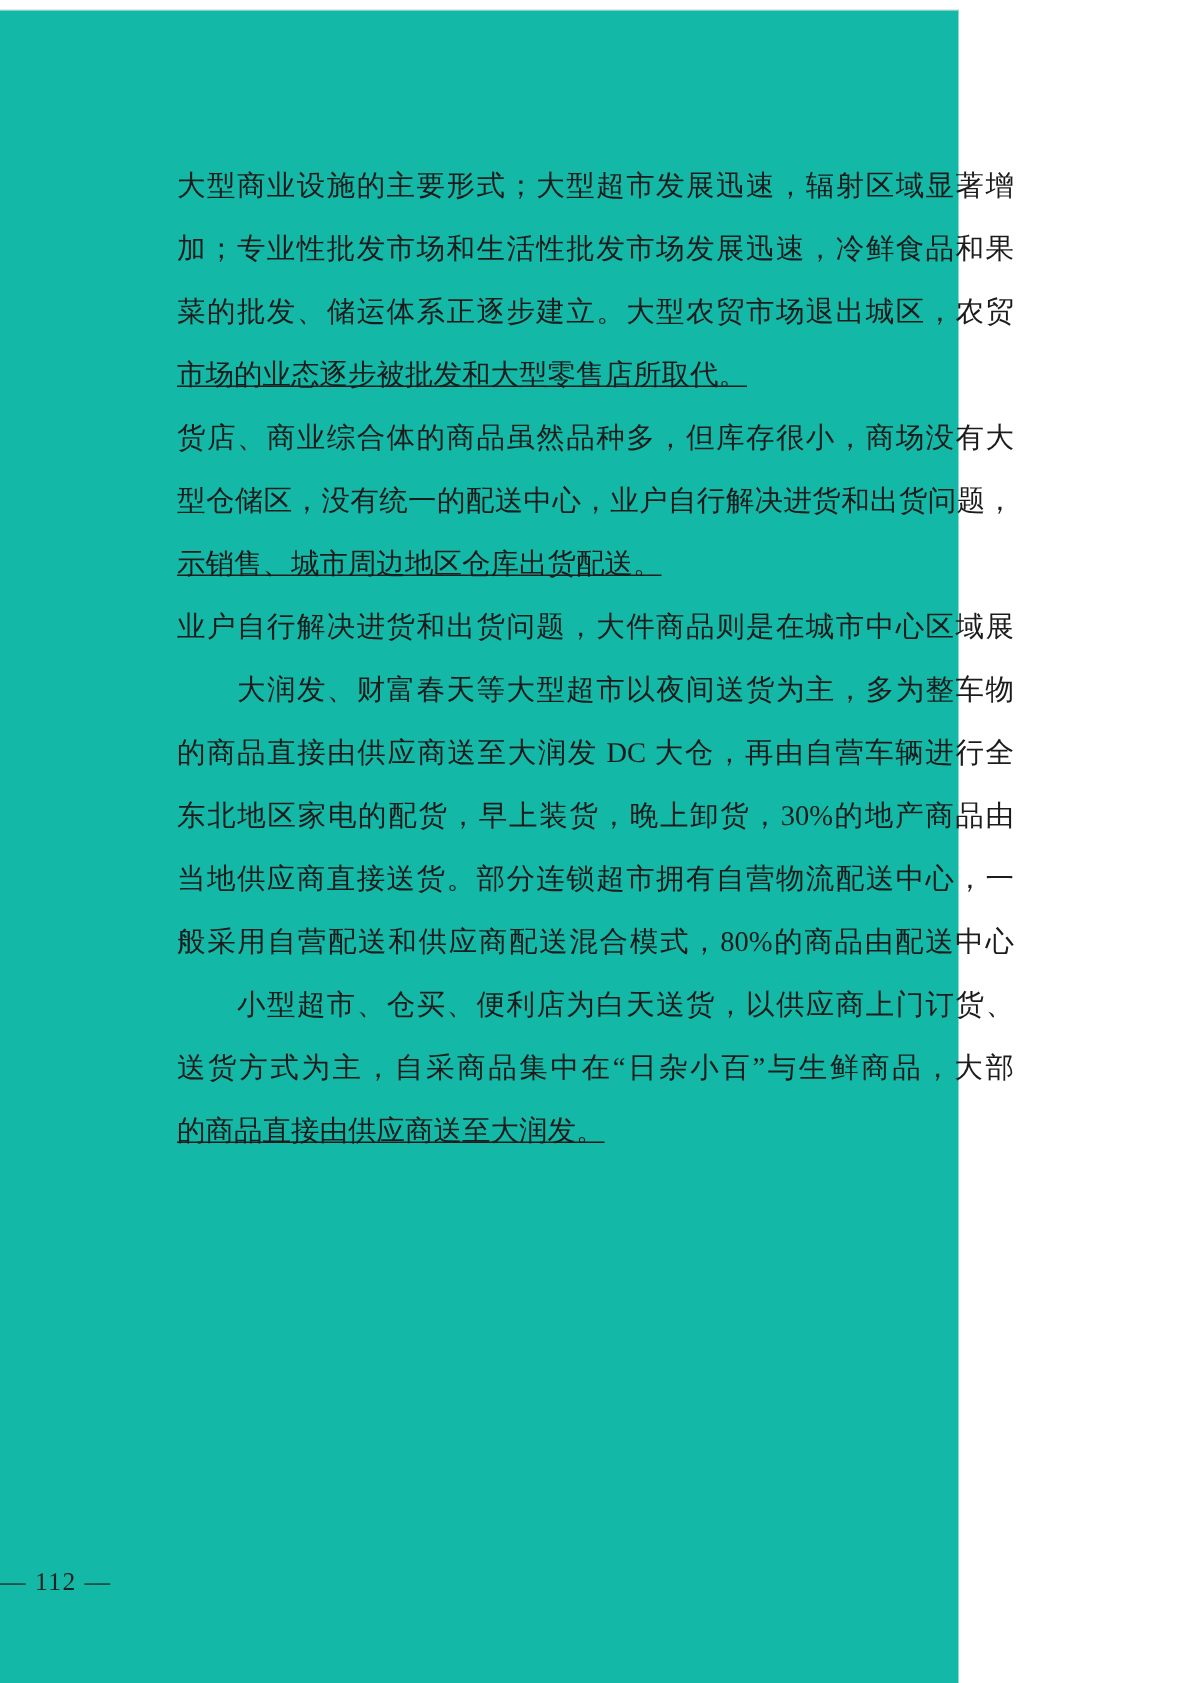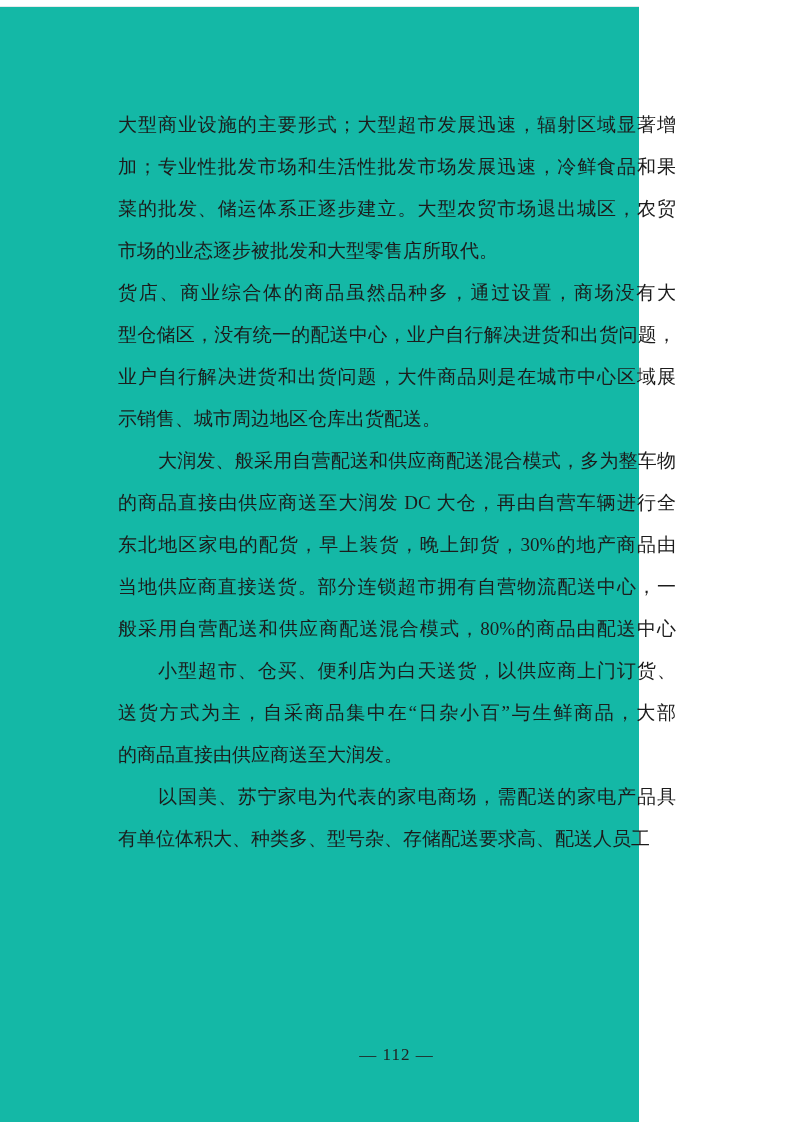--- a/index.html
+++ b/index.html
@@ -38,64 +38,61 @@
   .line {
     height: 42px;
     line-height: 42px;
     font-size: 19px;
     text-align: justify;
     text-align-last: justify;
     overflow: visible;
   }
   .line.last {
     text-align-last: left;
+    text-decoration: underline;
   }
   .line.indent {
     text-indent: 40px;
   }
   .footer {
     position: absolute;
     top: 1036px;
     left: 0;
     width: 793px;
-    text-align: center;
+    text-align: left;
     font-size: 17px;
     line-height: 24px;
     letter-spacing: 1px;
     color: #222222;
   }
 </style>
 </head>
 <body>
 
 <div class="page">
   <div class="text-block">
       <div class="para">
         <div class="line">大型商业设施的主要形式；大型超市发展迅速，辐射区域显著增</div>
         <div class="line">加；专业性批发市场和生活性批发市场发展迅速，冷鲜食品和果</div>
         <div class="line">菜的批发、储运体系正逐步建立。大型农贸市场退出城区，农贸</div>
         <div class="line last">市场的业态逐步被批发和大型零售店所取代。</div>
       </div>
       <div class="para">
-        <div class="line">货店、商业综合体的商品虽然品种多，通过设置，商场没有大</div>
+        <div class="line">货店、商业综合体的商品虽然品种多，但库存很小，商场没有大</div>
         <div class="line">型仓储区，没有统一的配送中心，业户自行解决进货和出货问题，</div>
+        <div class="line last">示销售、城市周边地区仓库出货配送。</div>
         <div class="line">业户自行解决进货和出货问题，大件商品则是在城市中心区域展</div>
-        <div class="line last">示销售、城市周边地区仓库出货配送。</div>
       </div>
       <div class="para">
-        <div class="line indent">大润发、般采用自营配送和供应商配送混合模式，多为整车物</div>
+        <div class="line indent">大润发、财富春天等大型超市以夜间送货为主，多为整车物</div>
         <div class="line">的商品直接由供应商送至大润发 DC 大仓，再由自营车辆进行全</div>
         <div class="line">东北地区家电的配货，早上装货，晚上卸货，30%的地产商品由</div>
         <div class="line">当地供应商直接送货。部分连锁超市拥有自营物流配送中心，一</div>
         <div class="line">般采用自营配送和供应商配送混合模式，80%的商品由配送中心</div>
       </div>
       <div class="para">
         <div class="line indent">小型超市、仓买、便利店为白天送货，以供应商上门订货、</div>
         <div class="line">送货方式为主，自采商品集中在“日杂小百”与生鲜商品，大部</div>
         <div class="line last">的商品直接由供应商送至大润发。</div>
       </div>
-      <div class="para">
-        <div class="line indent">以国美、苏宁家电为代表的家电商场，需配送的家电产品具</div>
-        <div class="line last">有单位体积大、种类多、型号杂、存储配送要求高、配送人员工</div>
-      </div>
     </div>
   <div class="footer">— 112 —</div>
 </div>
 
 </body></html>

